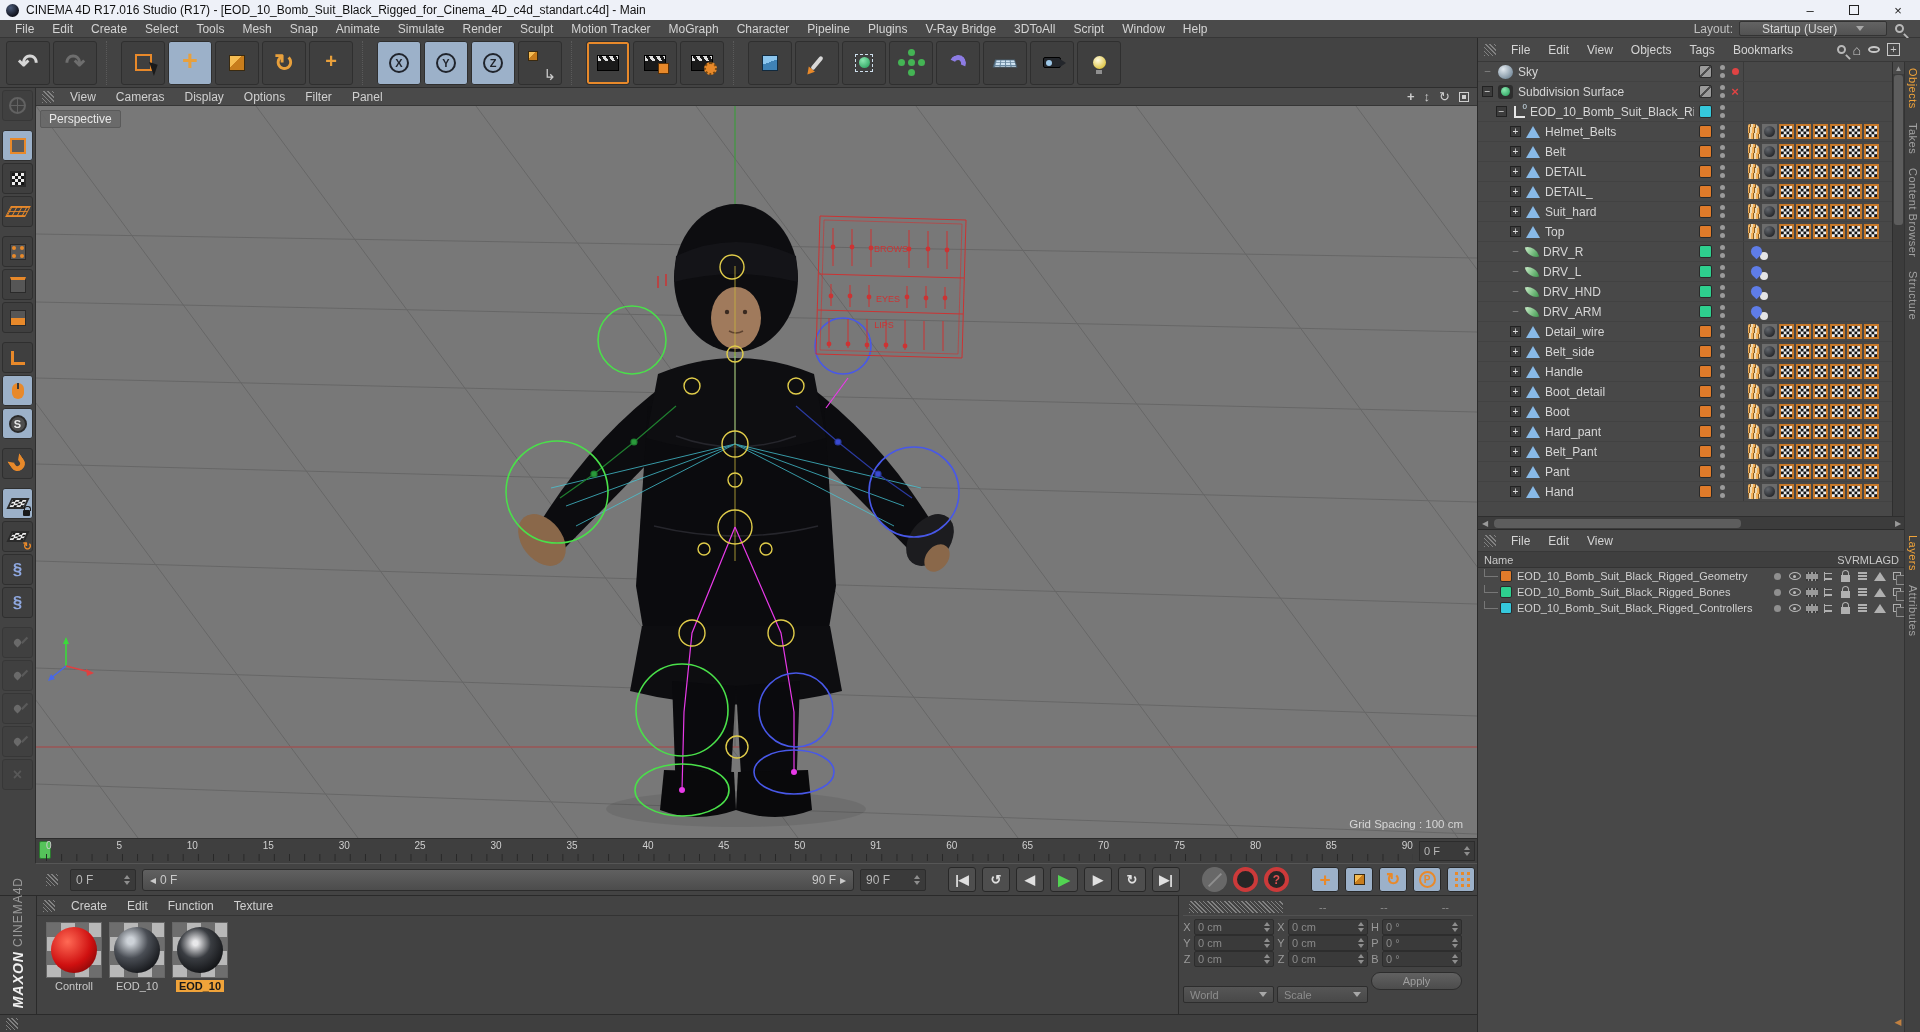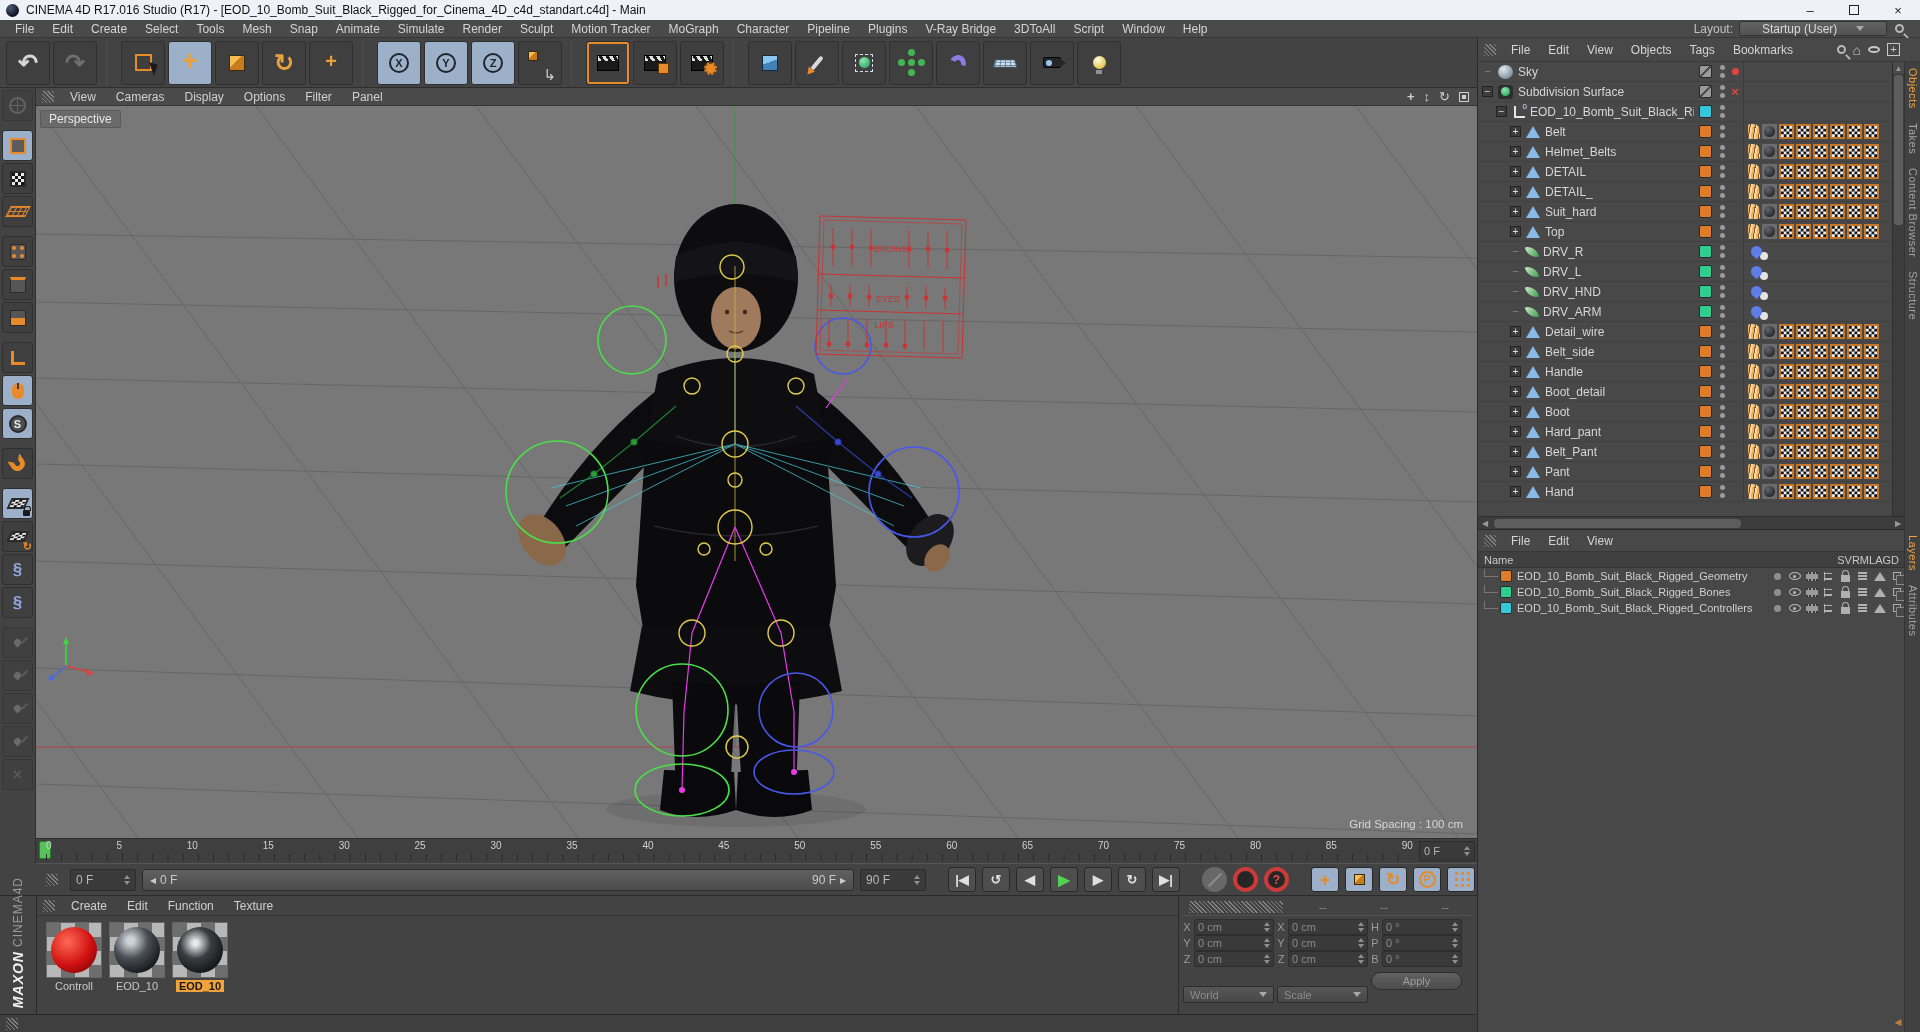--- a/index.html
+++ b/index.html
@@ -587,21 +587,21 @@
       <span>5</span>
       <span>10</span>
       <span>15</span>
       <span>30</span>
       <span>25</span>
       <span>30</span>
       <span>35</span>
       <span>40</span>
       <span>45</span>
       <span>50</span>
-      <span>55</span>
+      <span>91</span>
       <span>60</span>
       <span>65</span>
       <span>70</span>
       <span>75</span>
       <span>80</span>
       <span>85</span>
       <span>90</span>
     </div>
   <div class="tickstrip"></div>
   <span class="frame-box">
@@ -924,21 +924,21 @@
           
           
           
           
         </span>
       </div>
 
       <div class="om-row" data-exp="plus" data-icon="mesh" data-swatch="orange" data-tagset="mesh" data-indent="2">
         <span class="exp"></span>
         <span class="obj-icon"></span>
-        <span class="obj-name">Belt</span>
+        <span class="obj-name">Helmet_Belts</span>
         <span class="col-swatch"></span>
         <span class="col-dots">
           <i></i>
           <i></i>
         </span>
         <span class="col-state"></span>
         <span class="col-tags">
           <i class="tag-weight"></i>
           <i class="tag-tex"></i>
           <i class="tag-check"></i>
@@ -947,21 +947,21 @@
           <i class="tag-check"></i>
           <i class="tag-check"></i>
           <i class="tag-check"></i>
 
         </span>
       </div>
 
       <div class="om-row" data-exp="plus" data-icon="mesh" data-swatch="orange" data-tagset="mesh" data-indent="2">
         <span class="exp"></span>
         <span class="obj-icon"></span>
-        <span class="obj-name">Helmet_Belts</span>
+        <span class="obj-name">Belt</span>
         <span class="col-swatch"></span>
         <span class="col-dots">
           <i></i>
           <i></i>
         </span>
         <span class="col-state"></span>
         <span class="col-tags">
           <i class="tag-weight"></i>
           <i class="tag-tex"></i>
           <i class="tag-check"></i>

